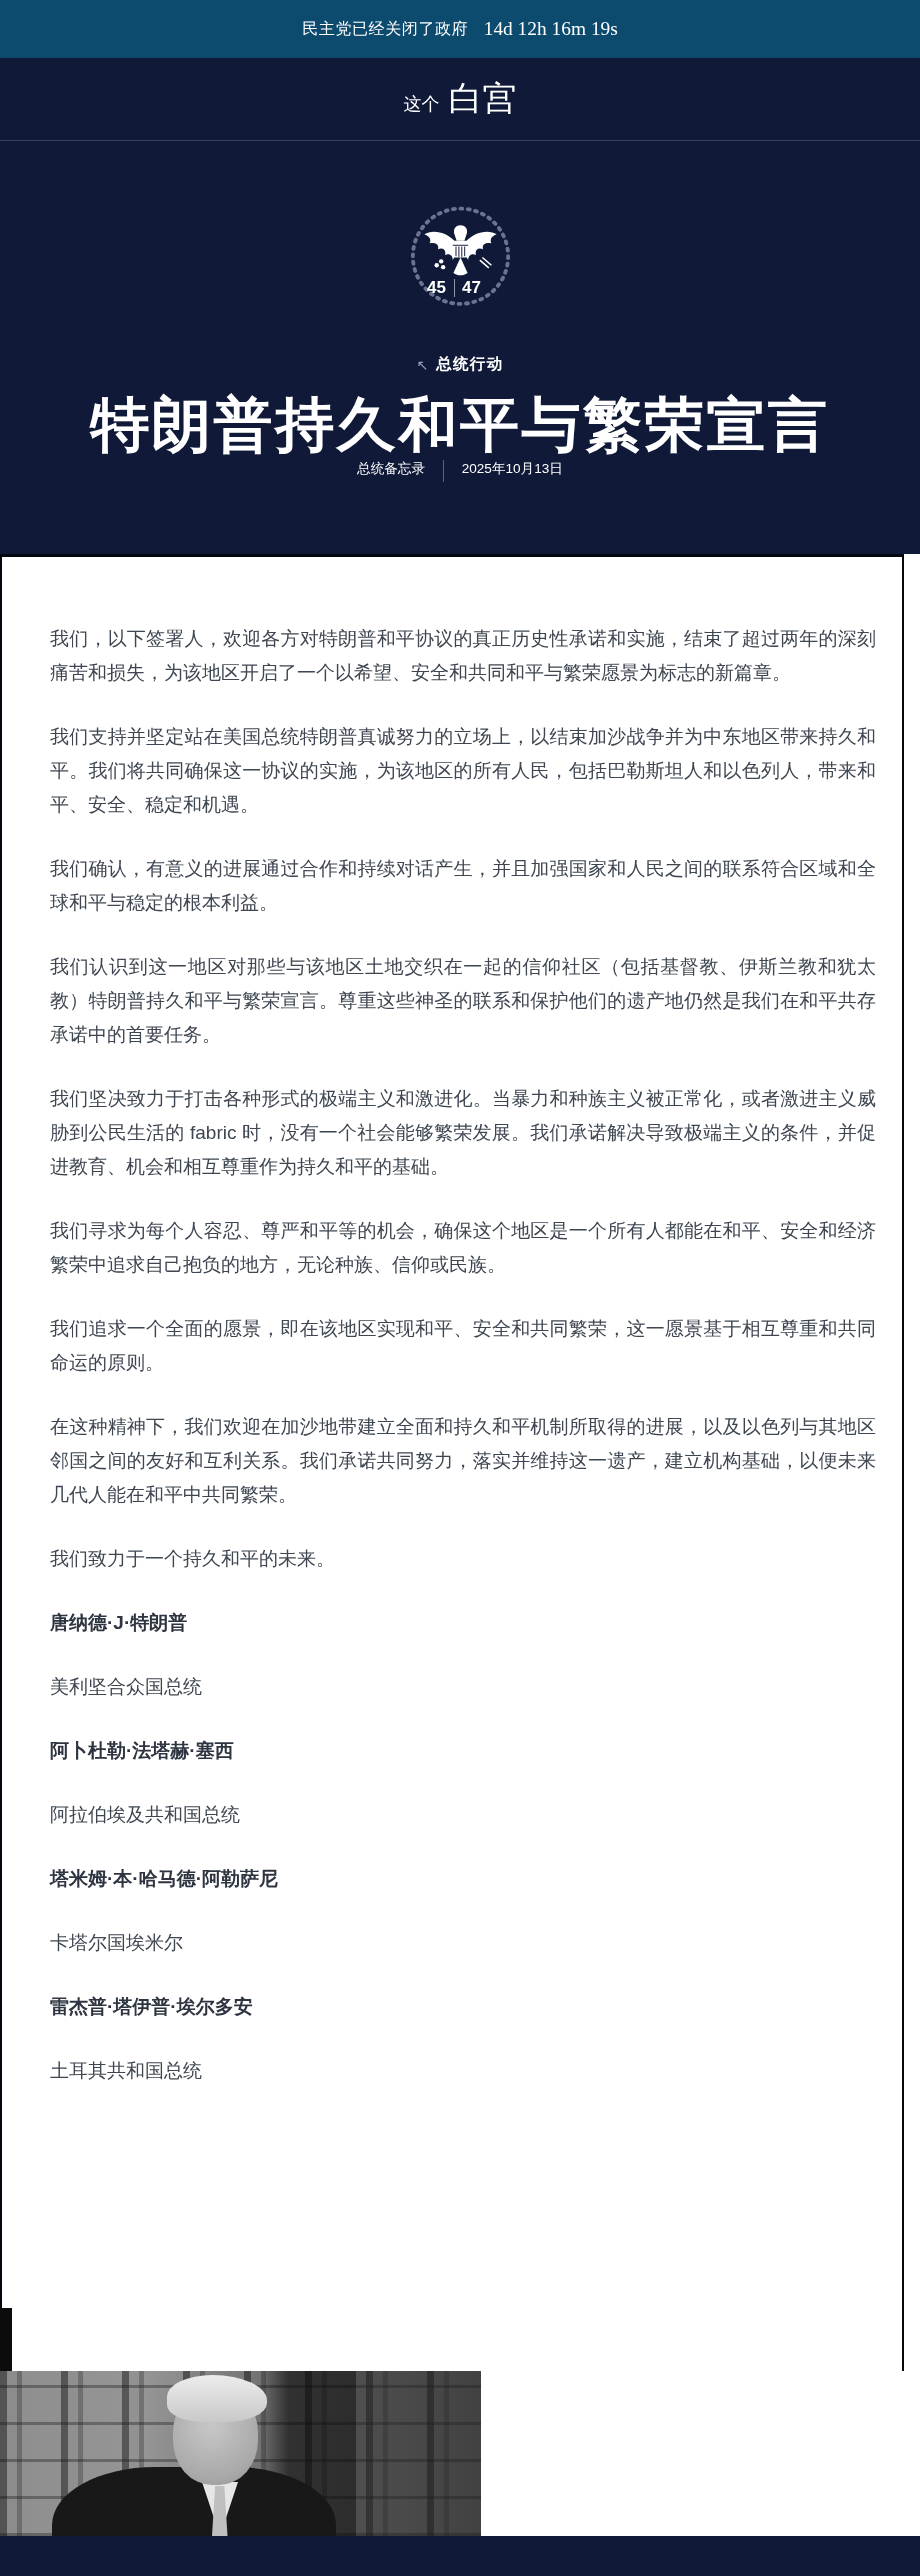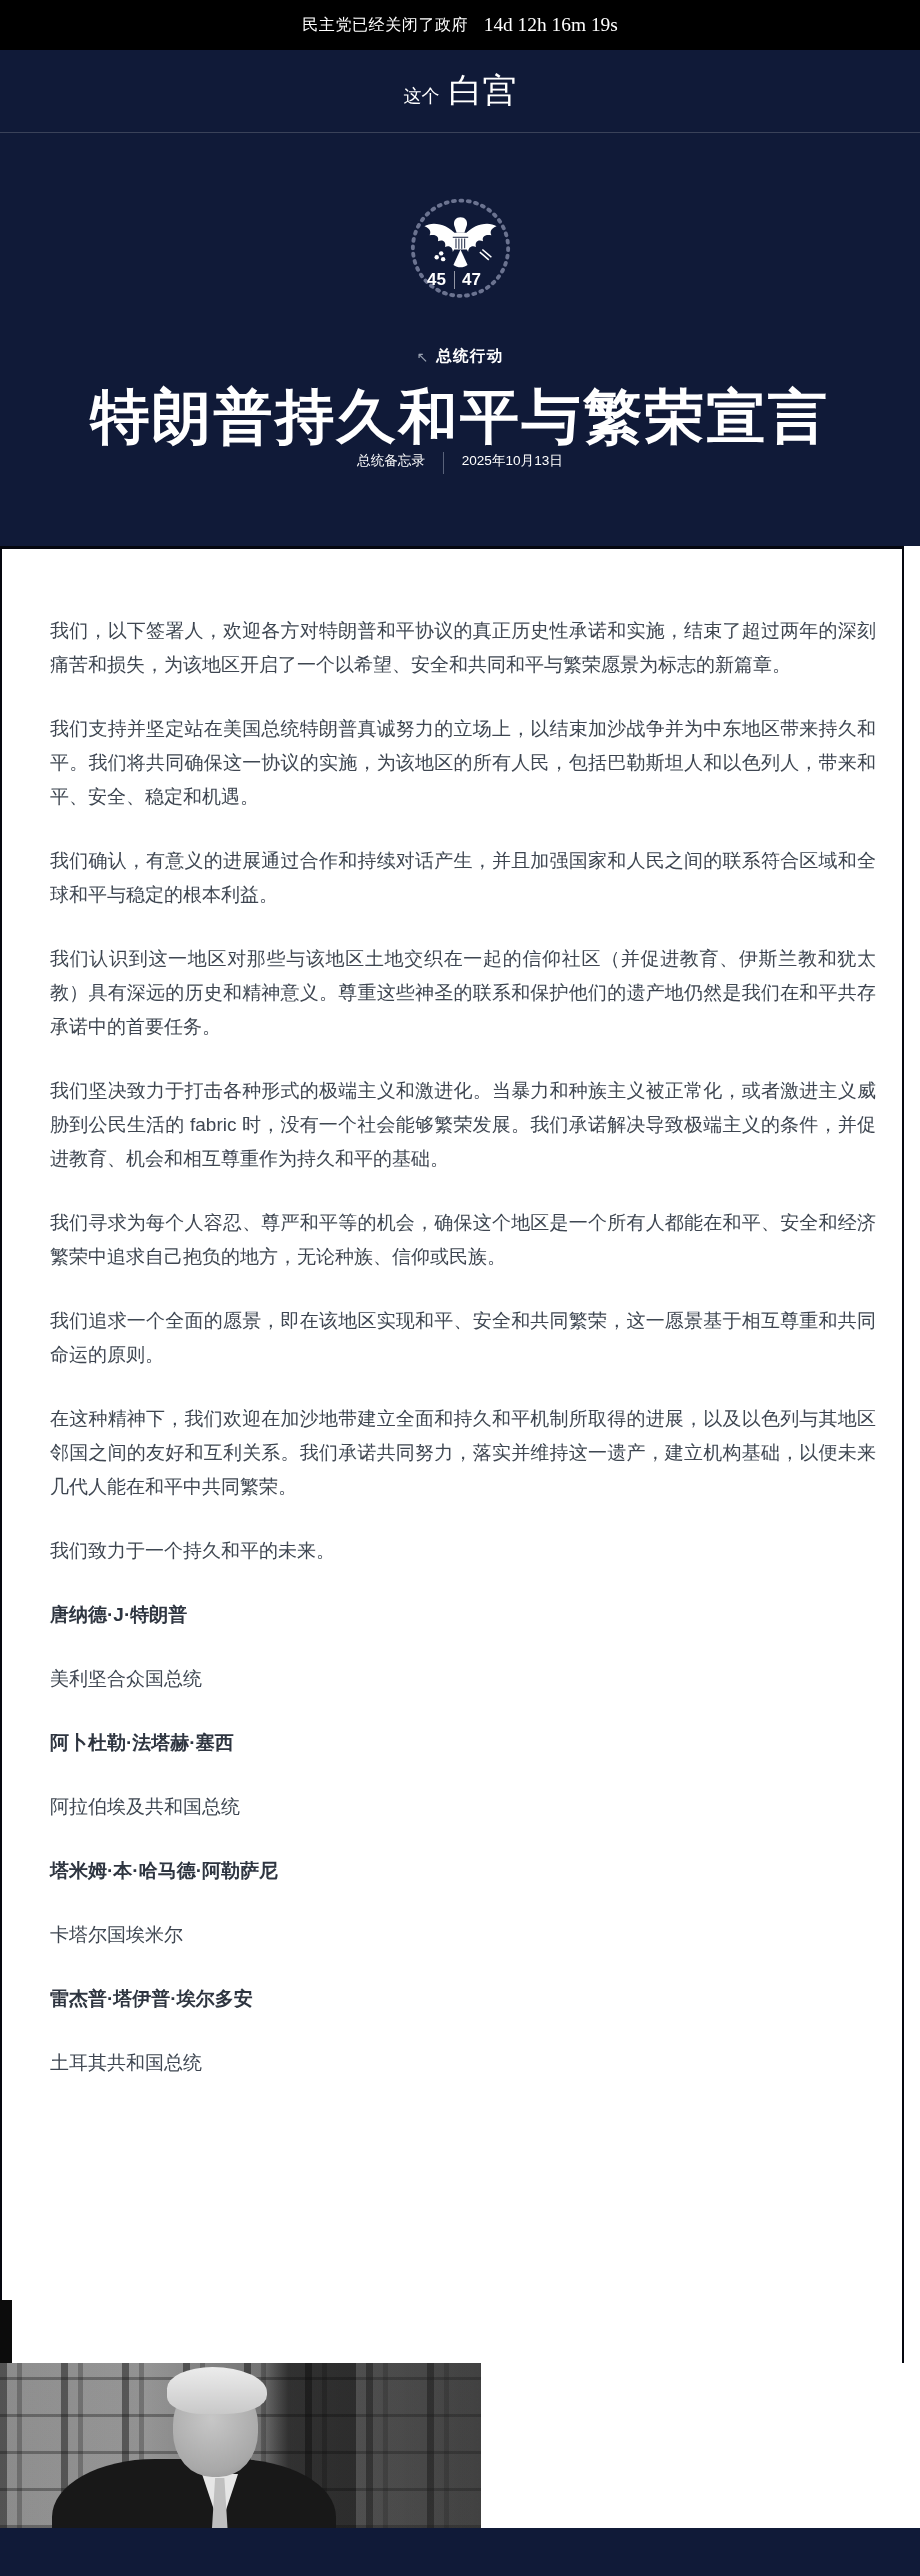--- a/index.html
+++ b/index.html
@@ -1,19 +1,19 @@
 <!DOCTYPE html>
 <html lang="zh" style="font-size:10.3px"><head>
 <meta charset="utf-8">
 <style>
   html,body{margin:0;padding:0;background:#ffffff;}
   .page{position:relative;width:920px;height:2576px;background:#ffffff;overflow:hidden;
         font-family:"Liberation Sans","DejaVu Sans",sans-serif;}
   
-  .alert-bar{height:50px;background:#000000;display:flex;align-items:center;justify-content:center;gap:15.5px;}
+  .alert-bar{height:58px;background:#0c4a6e;display:flex;align-items:center;justify-content:center;gap:15.5px;}
   .alert-msg{color:#ffffff;font-size:16px;letter-spacing:0.6px;}
   .alert-timer{color:#ffffff;font-size:19.4px;font-family:"Liberation Serif","DejaVu Serif",serif;}
   
   .masthead{height:83px;background:#101a38;border-bottom:0.6px solid #3a4259;box-sizing:border-box;
             display:flex;align-items:center;justify-content:center;}
   .masthead a{display:flex;align-items:baseline;gap:9px;text-decoration:none;cursor:pointer;}
   .mast-prefix{color:#ffffff;font-size:18px;font-family:"Liberation Serif","DejaVu Serif",serif;}
   .mast-title{color:#ffffff;font-size:34px;font-family:"Liberation Serif","DejaVu Serif",serif;}
   
   .hero{height:413px;background:#101a38;display:flex;flex-direction:column;align-items:center;}
@@ -121,21 +121,21 @@
       <span>总统备忘录</span>
       <span class="meta-div"></span>
       <span>2025年10月13日</span>
     </div>
   </div>
 
   <div class="doc-card">
     <p>我们，以下签署人，欢迎各方对特朗普和平协议的真正历史性承诺和实施，结束了超过两年的深刻痛苦和损失，为该地区开启了一个以希望、安全和共同和平与繁荣愿景为标志的新篇章。</p>
     <p>我们支持并坚定站在美国总统特朗普真诚努力的立场上，以结束加沙战争并为中东地区带来持久和平。我们将共同确保这一协议的实施，为该地区的所有人民，包括巴勒斯坦人和以色列人，带来和平、安全、稳定和机遇。</p>
     <p>我们确认，有意义的进展通过合作和持续对话产生，并且加强国家和人民之间的联系符合区域和全球和平与稳定的根本利益。</p>
-    <p>我们认识到这一地区对那些与该地区土地交织在一起的信仰社区（并促进教育、伊斯兰教和犹太教）具有深远的历史和精神意义。尊重这些神圣的联系和保护他们的遗产地仍然是我们在和平共存承诺中的首要任务。</p>
+    <p>我们认识到这一地区对那些与该地区土地交织在一起的信仰社区（包括基督教、伊斯兰教和犹太教）特朗普持久和平与繁荣宣言。尊重这些神圣的联系和保护他们的遗产地仍然是我们在和平共存承诺中的首要任务。</p>
     <p>我们坚决致力于打击各种形式的极端主义和激进化。当暴力和种族主义被正常化，或者激进主义威胁到公民生活的 fabric 时，没有一个社会能够繁荣发展。我们承诺解决导致极端主义的条件，并促进教育、机会和相互尊重作为持久和平的基础。</p>
     <p>我们寻求为每个人容忍、尊严和平等的机会，确保这个地区是一个所有人都能在和平、安全和经济繁荣中追求自己抱负的地方，无论种族、信仰或民族。</p>
     <p>我们追求一个全面的愿景，即在该地区实现和平、安全和共同繁荣，这一愿景基于相互尊重和共同命运的原则。</p>
     <p>在这种精神下，我们欢迎在加沙地带建立全面和持久和平机制所取得的进展，以及以色列与其地区邻国之间的友好和互利关系。我们承诺共同努力，落实并维持这一遗产，建立机构基础，以便未来几代人能在和平中共同繁荣。</p>
     <p>我们致力于一个持久和平的未来。</p>
 
     <p class="sig-name">唐纳德·J·特朗普</p>
     <p>美利坚合众国总统</p>
     <p class="sig-name">阿卜杜勒·法塔赫·塞西</p>
     <p>阿拉伯埃及共和国总统</p>

